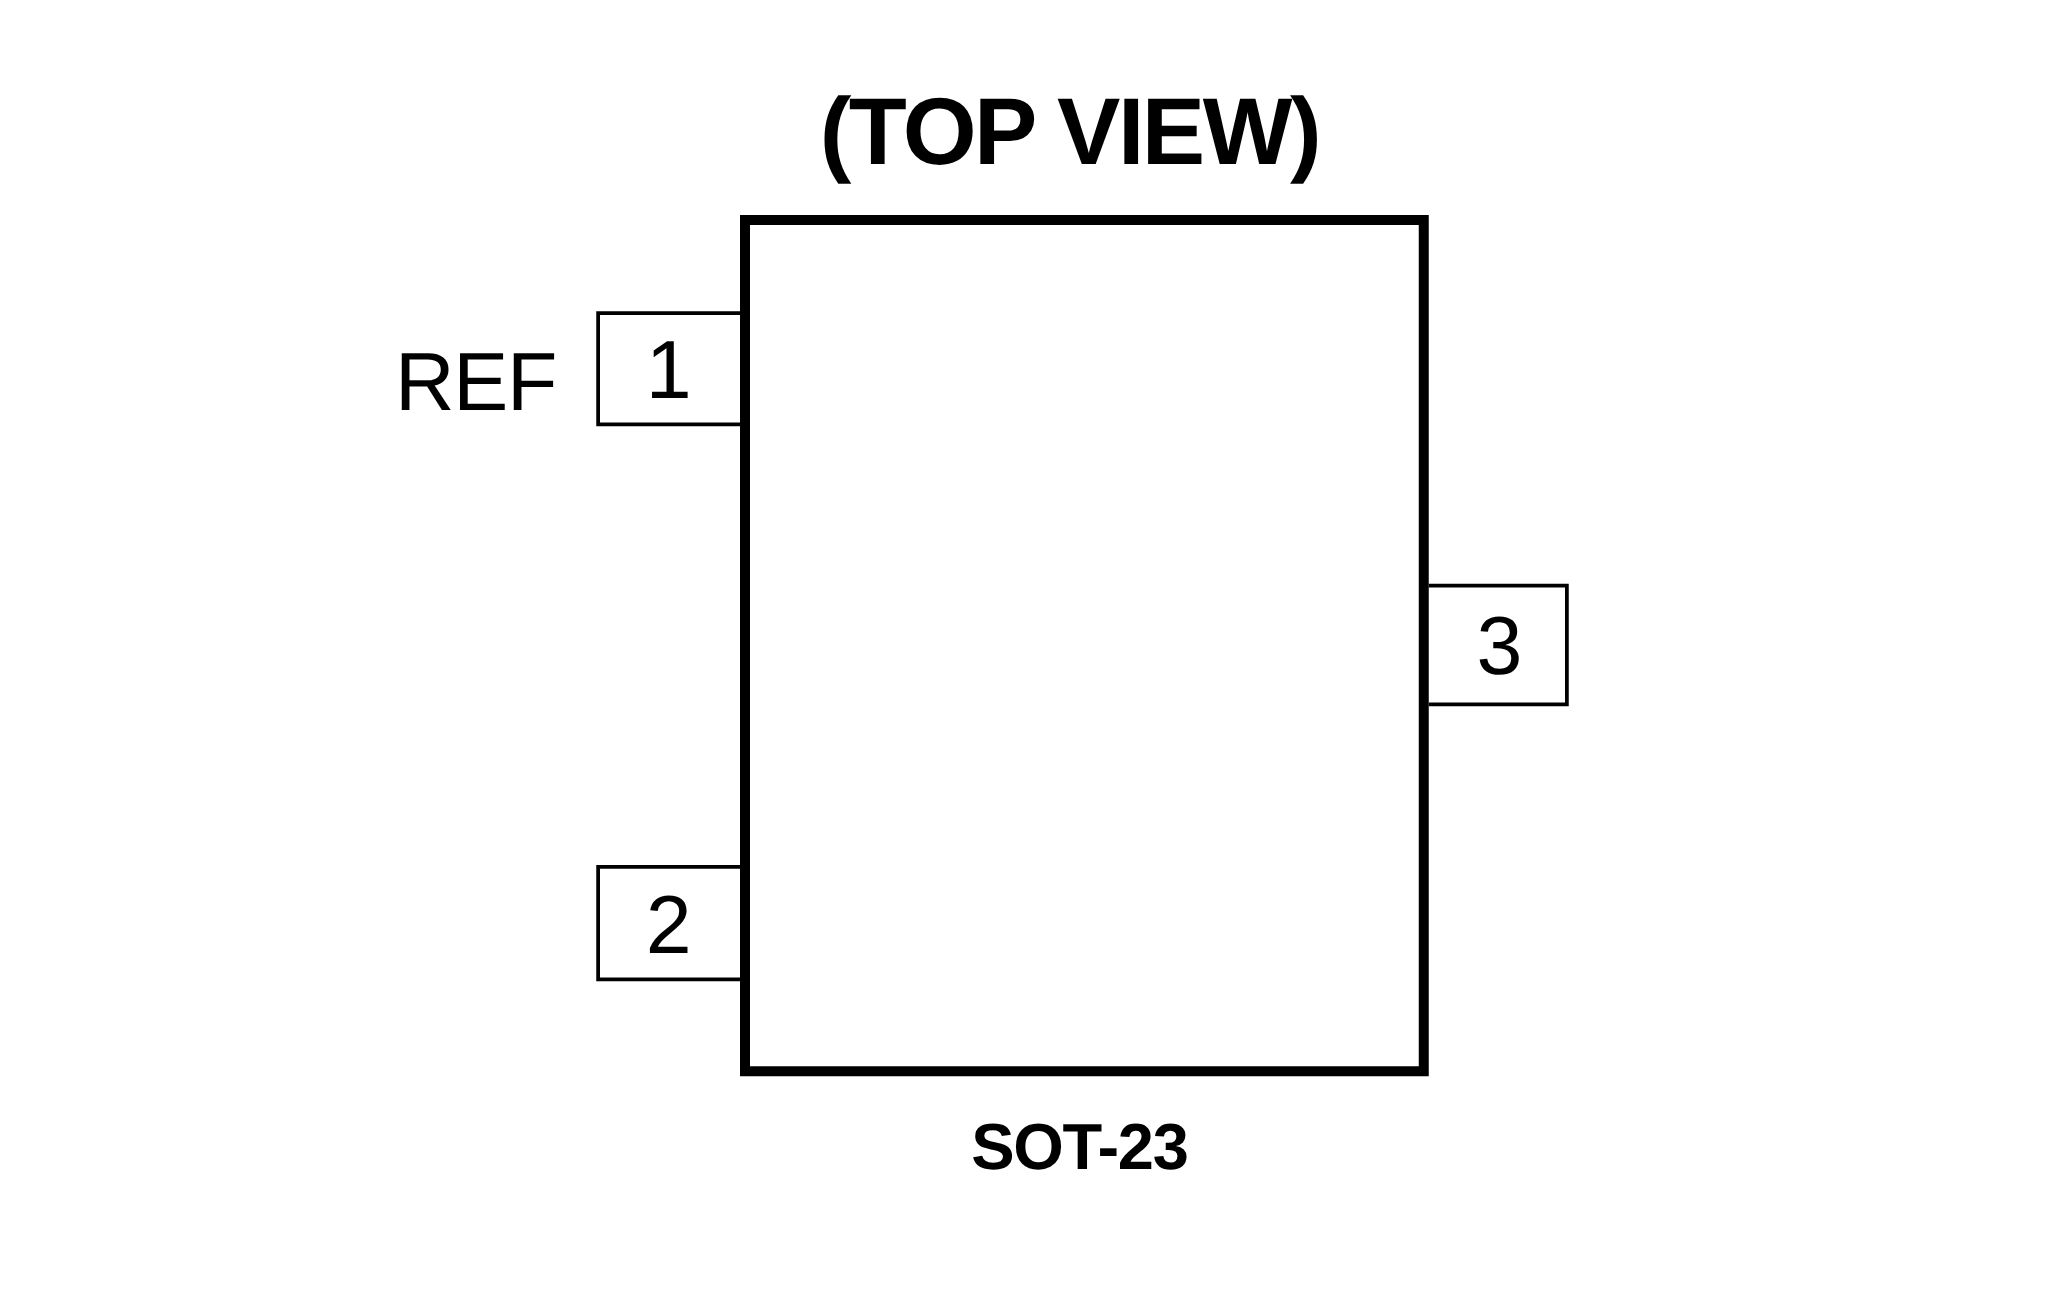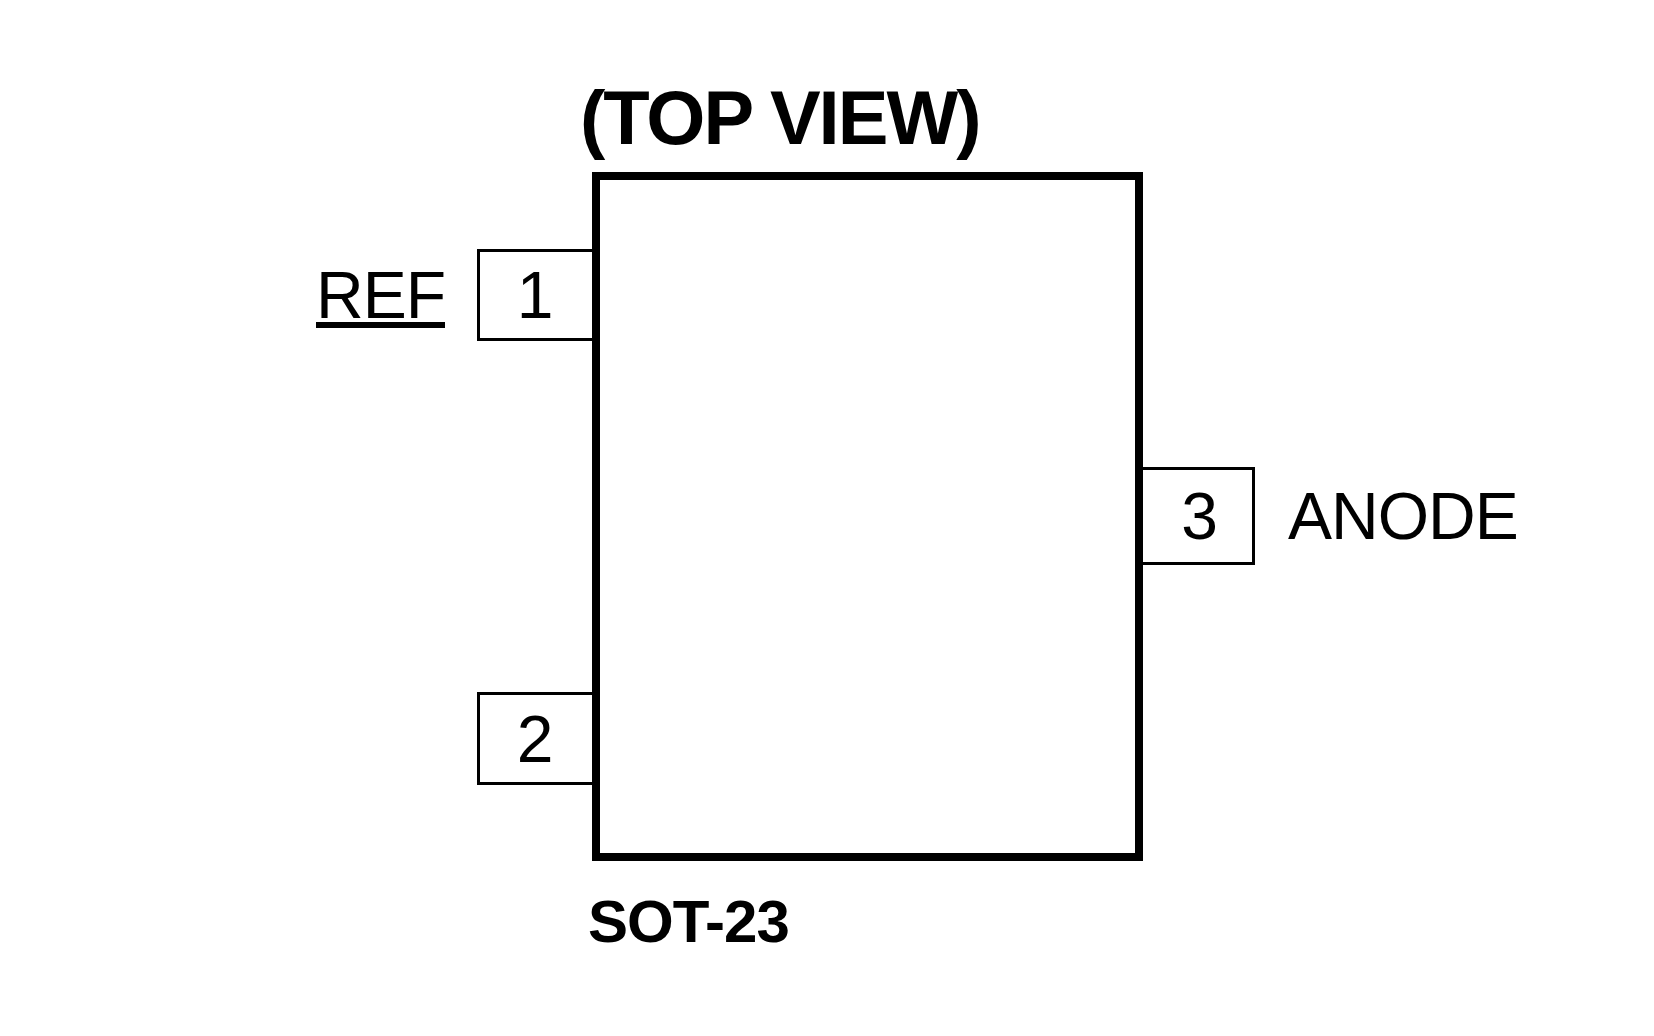--- a/index.html
+++ b/index.html
@@ -16,22 +16,23 @@
   .canvas {
     position: relative;
     width: 1654px;
     height: 1036px;
     background: #ffffff;
     overflow: hidden;
   }
   .title {
     position: absolute;
     left: 580px;
-    top: 80px;
+    top: 68px;
     width: 551px;
+    text-align: center;
     font-weight: bold;
     font-size: 76px;
     letter-spacing: -2px;
     line-height: 1;
     white-space: nowrap;
   }
   .chip-body {
     position: absolute;
     left: 592px;
     top: 172px;
@@ -61,30 +62,31 @@
   .pin-label {
     position: absolute;
     display: flex;
     align-items: center;
     font-size: 66px;
     letter-spacing: -1px;
     line-height: 1;
     z-index: 3;
     white-space: nowrap;
   }
-  .label-ref     { left: 0;      top: 249px; width: 445px; height: 92px; justify-content: flex-end; text-decoration: underline; }
+  .label-ref     { left: 0;      top: 259px; width: 445px; height: 92px; justify-content: flex-end; }
   .label-cathode { left: 0;      top: 692px; width: 443px; height: 93px; justify-content: flex-end; }
   .label-anode   { left: 1288px; top: 467px; width: 366px; height: 98px; justify-content: flex-start; }
   .pkg-label {
     position: absolute;
     left: 588px;
     top: 892px;
     width: 551px;
+    text-align: center;
     font-weight: bold;
-    font-size: 60px;
+    font-size: 52px;
     letter-spacing: -1px;
     line-height: 1;
     white-space: nowrap;
   }
 </style>
 </head>
 <body>
 
 <div class="canvas">
 
@@ -100,17 +102,16 @@
     <span>2</span>
   </div>
 
   <div class="pin-box pin-3">
     <span>3</span>
   </div>
 
   <div class="pin-label label-ref">REF</div>
 
 
-  <div class="pin-label label-anode">ANODE</div>
 
   <div class="pkg-label">SOT-23</div>
 
 </div>
 
 </body></html>

